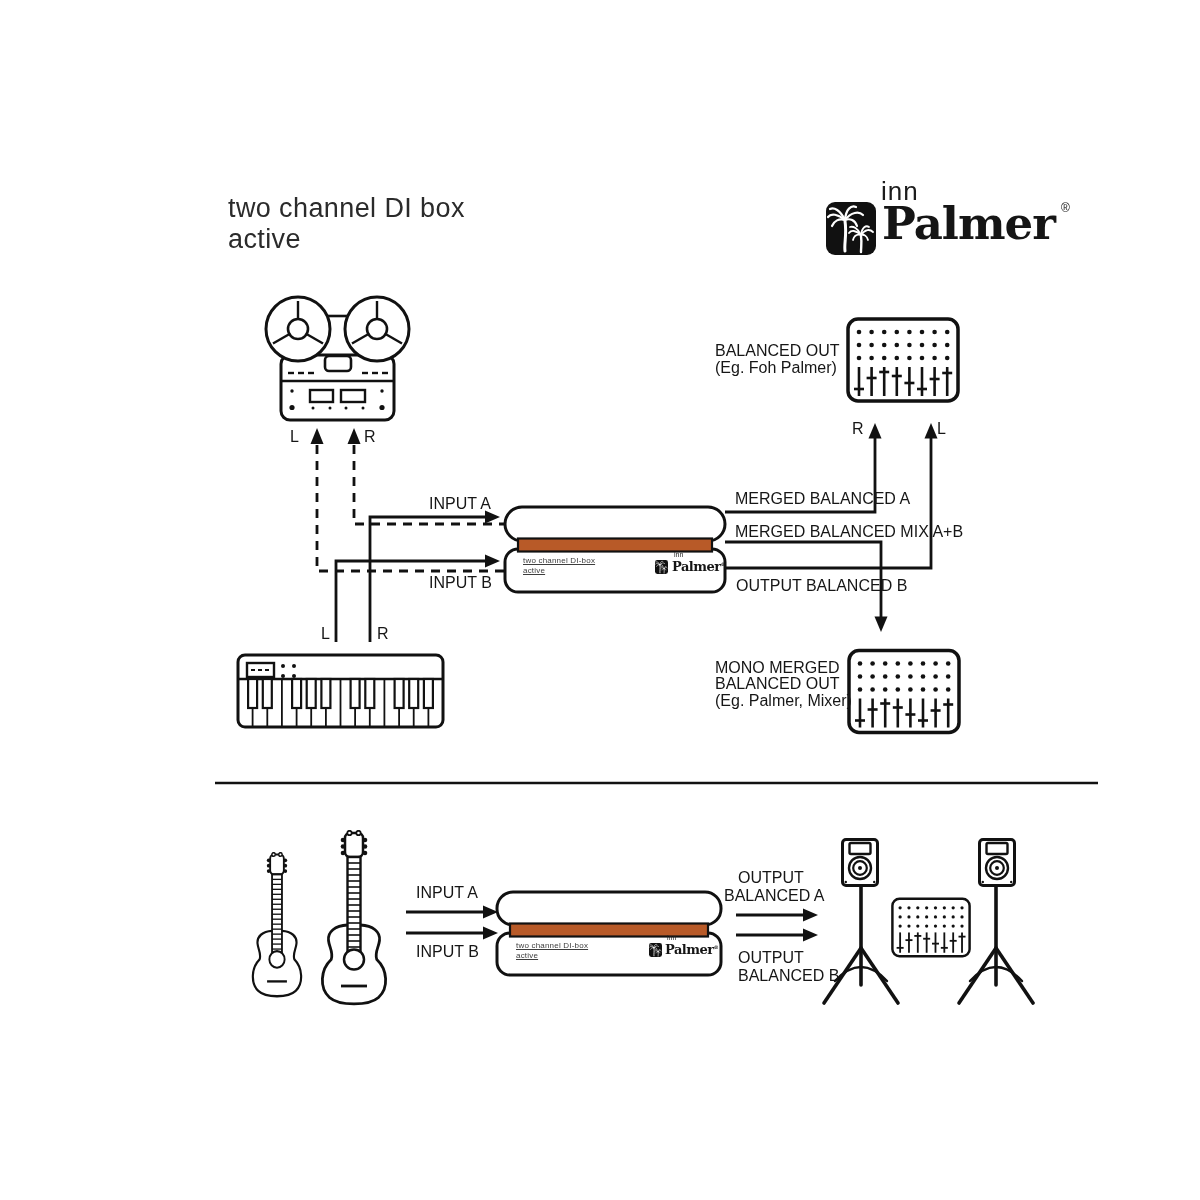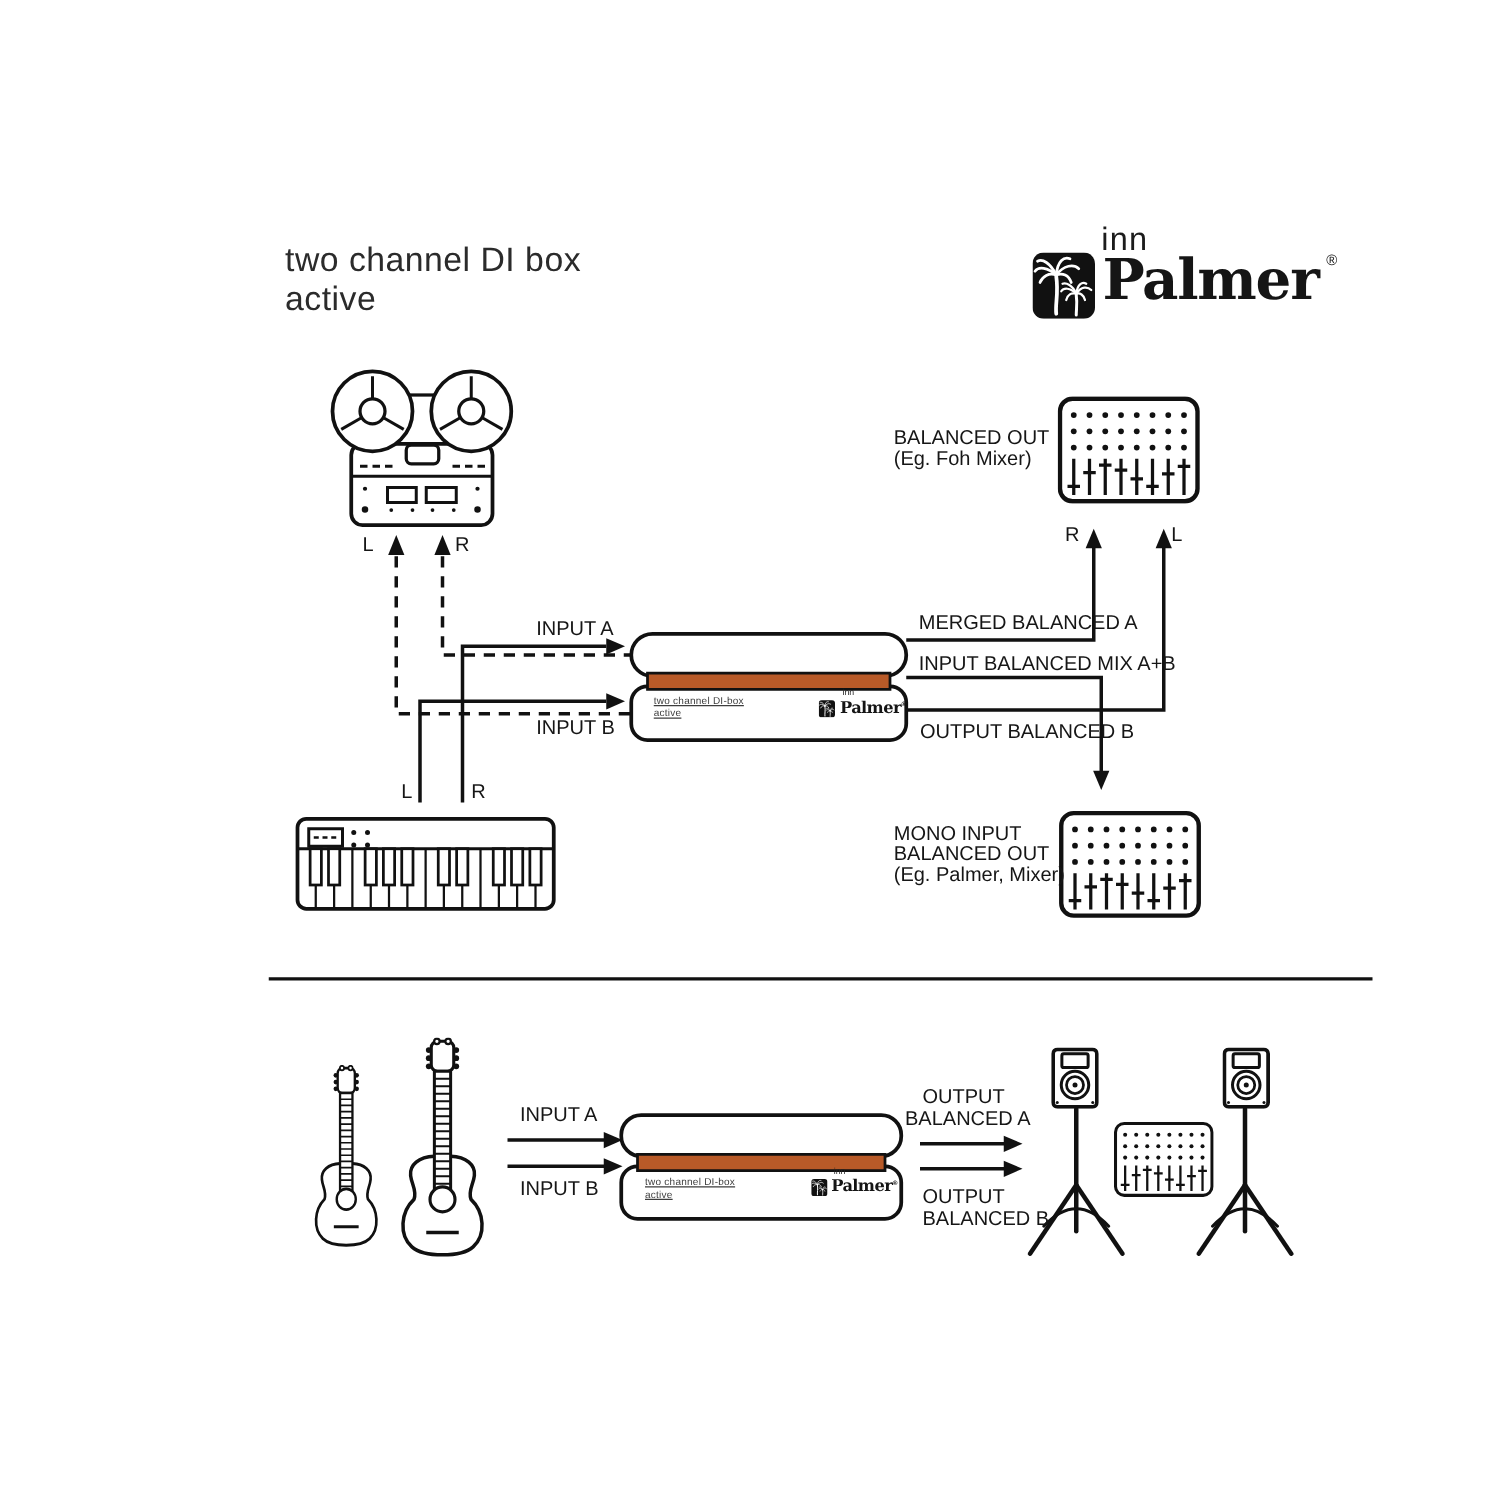--- a/index.html
+++ b/index.html
@@ -321,27 +321,27 @@
 <div class="brand-name">Palmer</div>
 <div class="brand-reg">®</div>
 
 <div class="lbl" style="left:242px;top:428px;">L</div>
 <div class="lbl" style="left:316px;top:428px;">R</div>
 <div class="lbl" style="left:381px;top:495px;">INPUT A</div>
 <div class="lbl" style="left:381px;top:574px;">INPUT B</div>
 <div class="lbl" style="left:273px;top:625px;">L</div>
 <div class="lbl" style="left:329px;top:625px;">R</div>
 <div class="lbl" style="left:687px;top:490px;">MERGED BALANCED A</div>
-<div class="lbl" style="left:687px;top:523px;">INPUT BALANCED MIX A+B</div>
+<div class="lbl" style="left:687px;top:523px;">MERGED BALANCED MIX A+B</div>
 <div class="lbl" style="left:688px;top:577px;">OUTPUT BALANCED B</div>
 <div class="lbl" style="left:667px;top:342px;">BALANCED OUT</div>
-<div class="lbl" style="left:667px;top:359px;">(Eg. Foh Mixer)</div>
+<div class="lbl" style="left:667px;top:359px;">(Eg. Foh Palmer)</div>
 <div class="lbl" style="left:804px;top:420px;">R</div>
 <div class="lbl" style="left:889px;top:420px;">L</div>
-<div class="lbl" style="left:667px;top:659px;">MONO INPUT</div>
+<div class="lbl" style="left:667px;top:659px;">MONO MERGED</div>
 <div class="lbl" style="left:667px;top:675px;">BALANCED OUT</div>
 <div class="lbl" style="left:667px;top:692px;">(Eg. Palmer, Mixer)</div>
 
 <div class="boxlbl" style="left:475px;top:556px;">
   <div>two channel DI-box</div>
   <div>active</div>
 </div>
 <div class="minilogo-inn" style="left:626px;top:551px;">inn</div>
 <div class="minilogo-name" style="left:624px;top:560px;"><span>Palmer</span><sup>®</sup></div>
 

